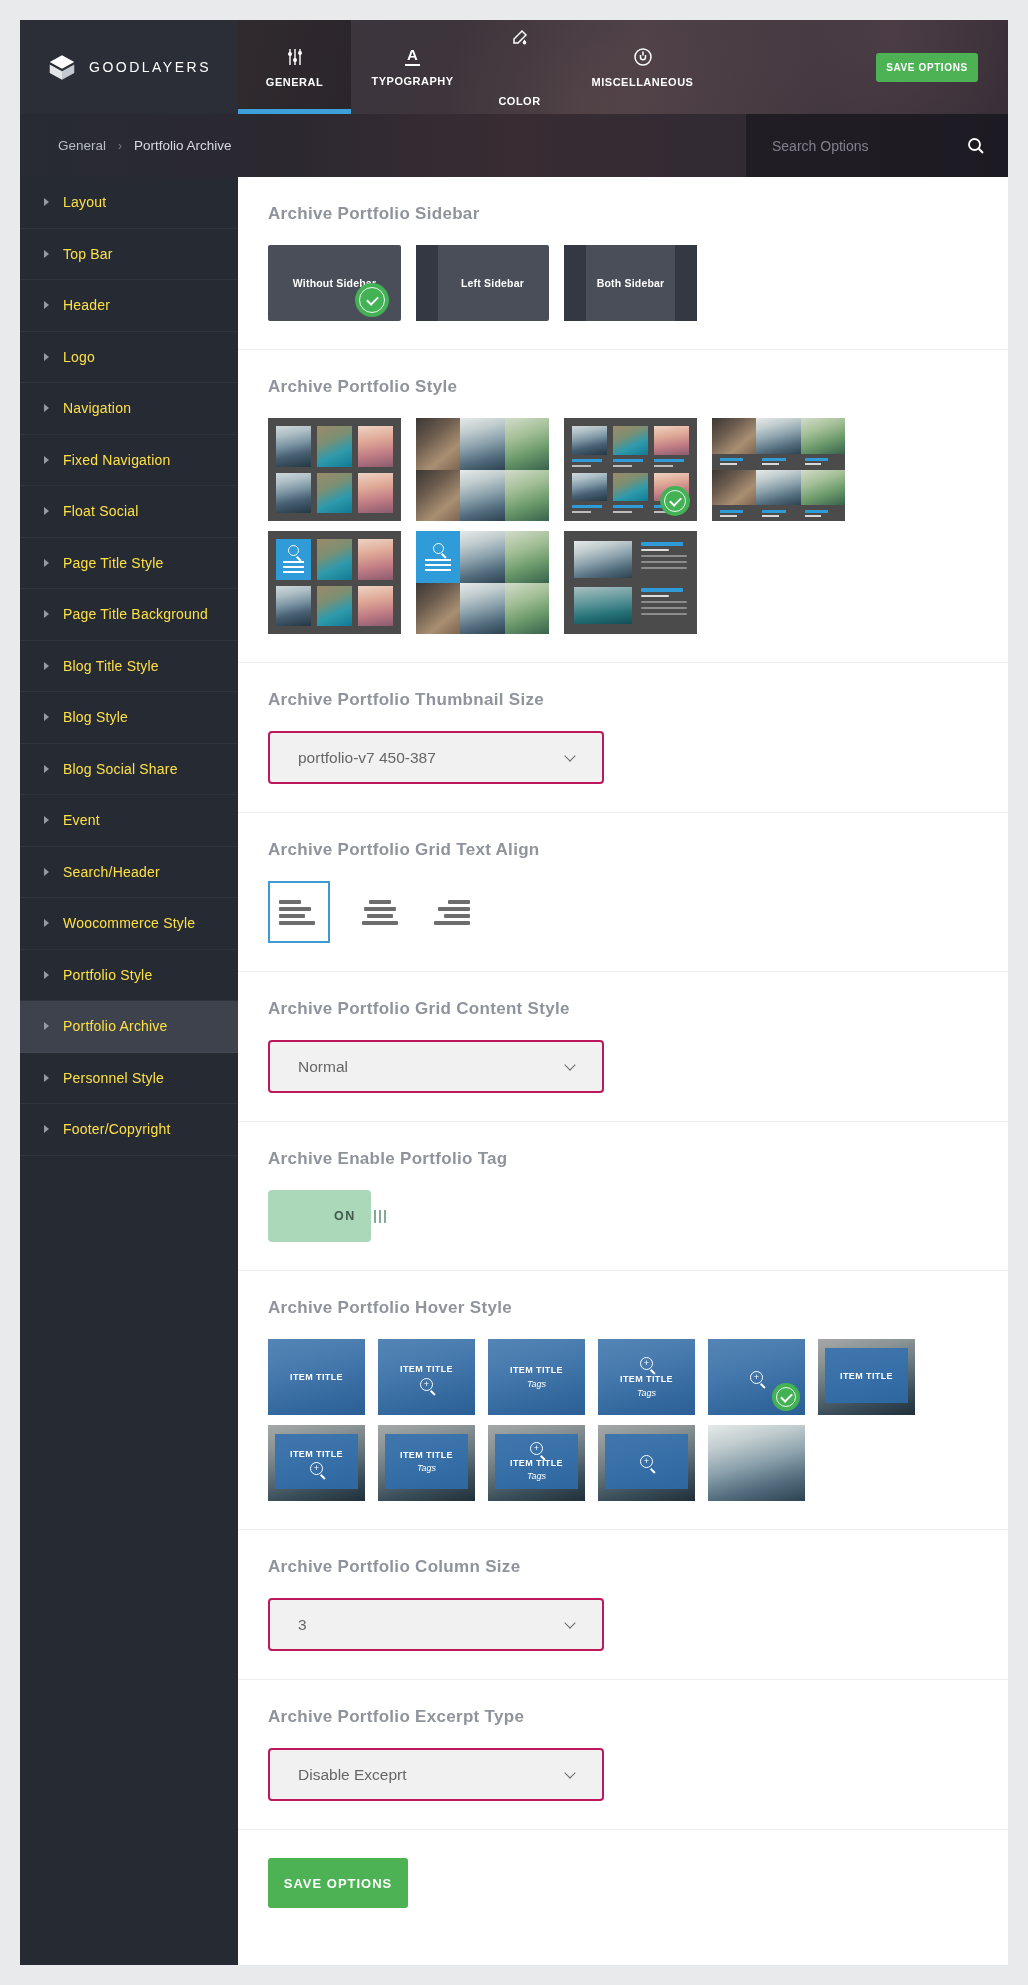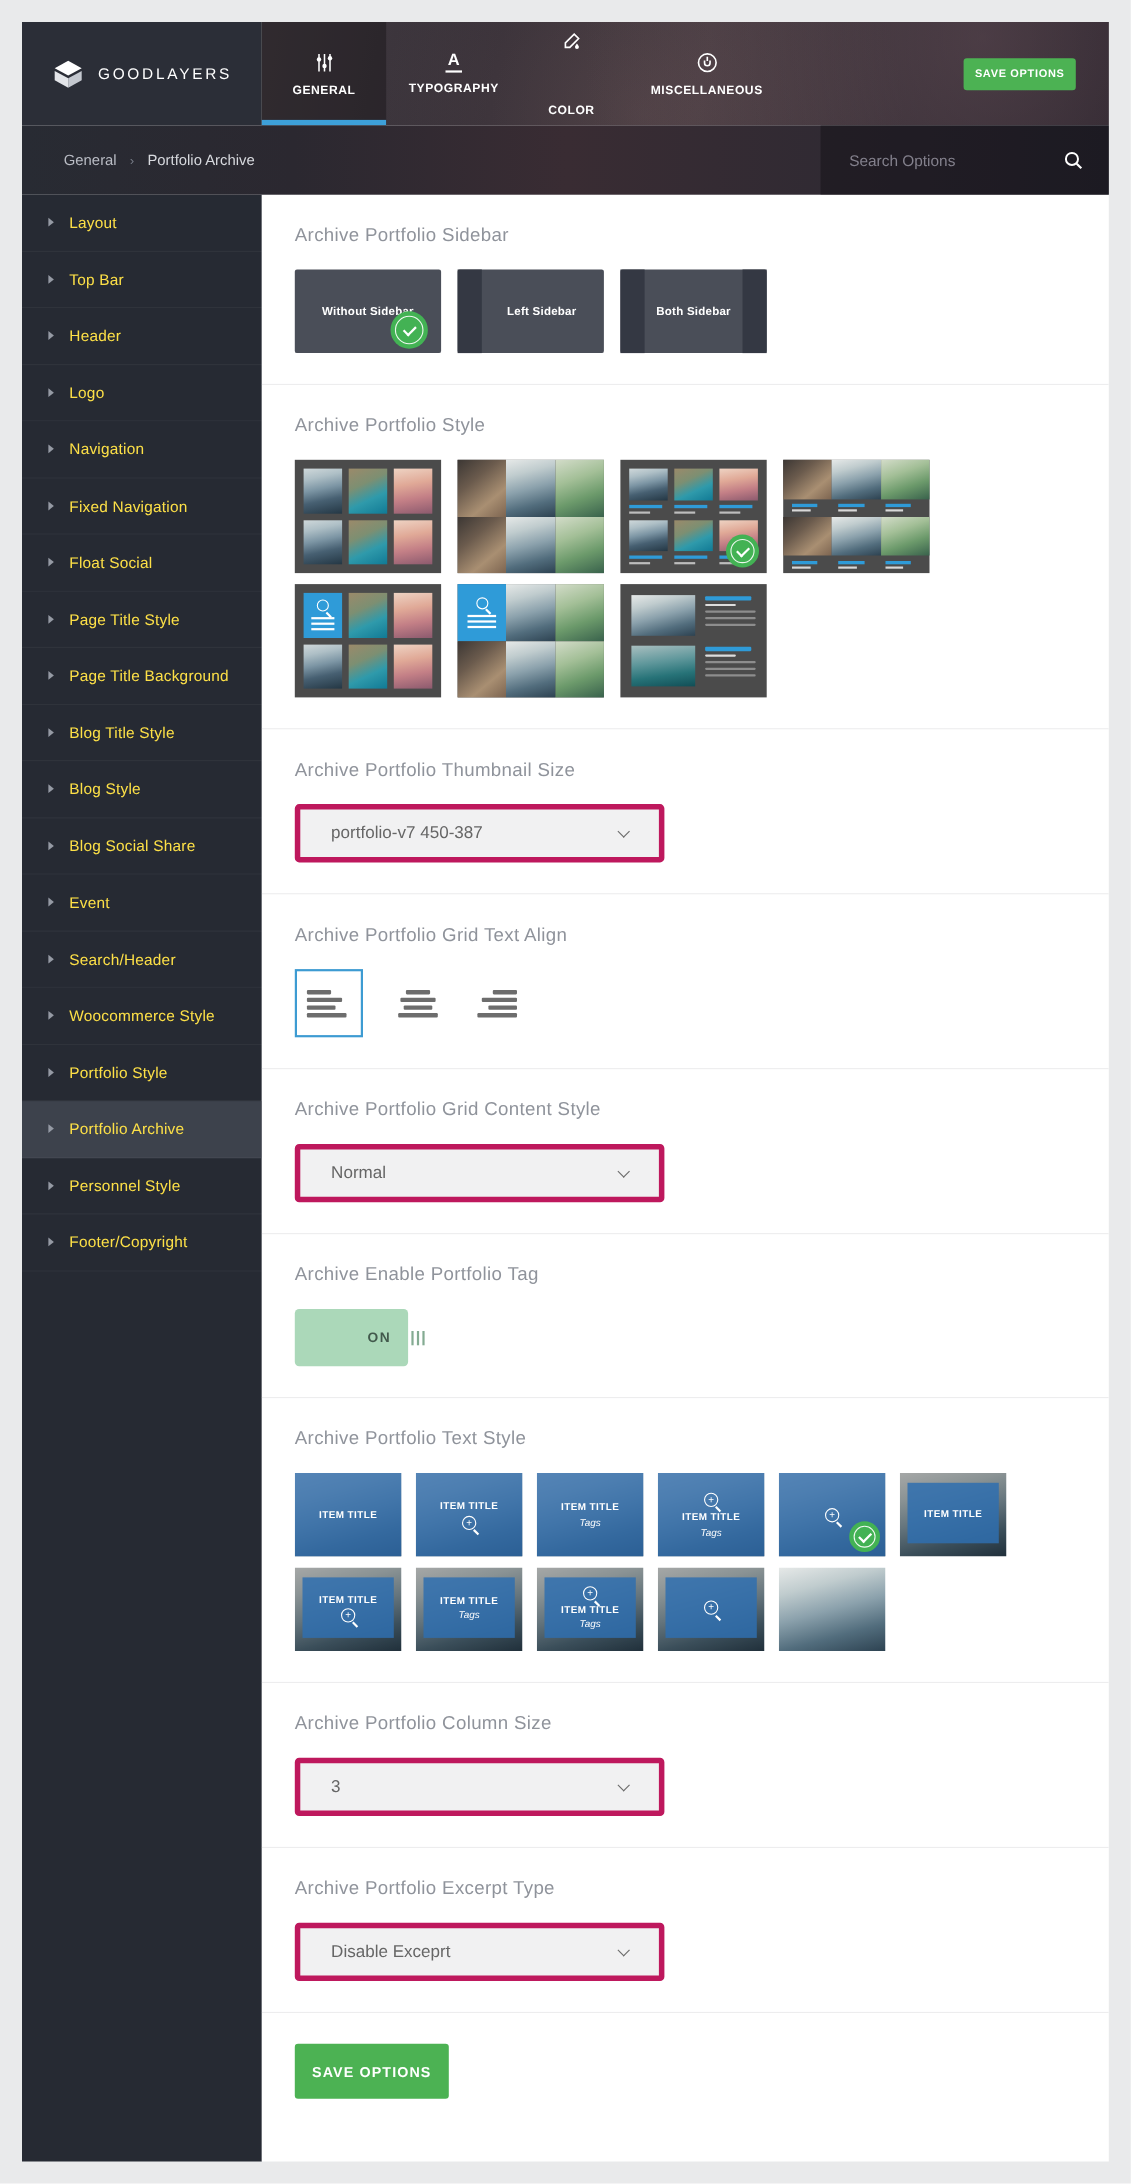--- a/index.html
+++ b/index.html
@@ -45,21 +45,21 @@
   .sidebar { width:218px; background:#262a33; flex:0 0 auto; }
   .side-item { height:51.5px; display:flex; align-items:center; padding-left:24px;
     border-bottom:1px solid rgba(255,255,255,.045); cursor:pointer; }
   .side-item.active { background:#3d424c; }
   .caret { width:0; height:0; border-left:5px solid #9呀; border-left:5px solid #959aa4; border-top:4px solid transparent; border-bottom:4px solid transparent; margin-right:14px; flex:0 0 auto; }
   .side-label { color:#fde047; font-size:14px; letter-spacing:.2px; }
 
   .main { flex:1; background:#fff; overflow:hidden; }
   .section { padding:26px 34px 28px 30px; border-bottom:1px solid #ededee; }
   .section:last-child { border-bottom:none; }
-  .sec-title { color:#8f939b; font-size:17px; font-weight:400; letter-spacing:.3px; line-height:22px; margin-bottom:20px; }
+  .sec-title { color:#8f939b; font-size:17px; font-weight:700; letter-spacing:.3px; line-height:22px; margin-bottom:20px; }
 
   
   .opt-row { display:flex; gap:15px; }
   .layout-box { width:133px; height:76px; background:#4a4e58; border-radius:2px; position:relative;
     display:flex; align-items:center; justify-content:center; cursor:pointer; }
   .layout-box .lb-label { color:#fff; font-size:10.5px; font-weight:bold; letter-spacing:.2px; z-index:1; }
   .lb-left::before, .lb-both::before { content:""; position:absolute; left:0; top:0; bottom:0; width:22px; background:#343843; }
   .lb-right::after, .lb-both::after { content:""; position:absolute; right:0; top:0; bottom:0; width:22px; background:#343843; }
   .lb-left .lb-label { padding-left:20px; } .lb-right .lb-label { padding-right:20px; }
 
@@ -104,21 +104,21 @@
   .st7 { position:absolute; inset:10px; display:flex; flex-direction:column; gap:9px; }
   .st7 .r { flex:1; display:flex; gap:9px; min-height:0; }
   .st7 .pic { width:58px; }
   .st7 .txt { flex:1; padding-top:1px; }
   .st7 .txt b { display:block; border-radius:1px; }
   .st7 .b-blue { width:42px; height:4px; background:#2f9bd8; }
   .st7 .b-white { width:28px; height:2px; background:#ddd; margin-top:3px; }
   .st7 .b-gray { width:100%; height:2px; background:#8d8d8d; margin-top:4px; }
 
   
-  .dropdown { width:336px; height:53px; background:#f1f1f2; border:5px solid #be185d; border-radius:4px;
+  .dropdown { width:336px; height:53px; background:#f1f1f2; border:2px solid #be185d; border-radius:4px;
     position:relative; display:flex; align-items:center; padding:0 28px; cursor:pointer; }
   .dd-value { color:#666; font-size:15.5px; }
   .chev { position:absolute; right:28px; top:50%; width:8px; height:8px; margin-top:-6px;
     border-right:1.6px solid #6a6a6a; border-bottom:1.6px solid #6a6a6a; transform:rotate(45deg); }
 
   
   .align-row { display:flex; align-items:center; gap:30px; }
   .align-box { width:62px; height:62px; border:2px solid #3d9bd2; background:#fff; display:flex; align-items:center; justify-content:center; cursor:pointer; }
   .align-icon { display:flex; flex-direction:column; gap:3px; width:40px; cursor:pointer; }
   .align-icon i { height:4px; background:#6d6d6d; border-radius:1px; display:block; }
@@ -527,21 +527,21 @@
           <span class="toggle-state">ON</span>
           <span class="grip">
               <i></i>
               <i></i>
               <i></i>
             </span>
         </div>
       </section>
 
       <section class="section">
-        <h2 class="sec-title">Archive Portfolio Text Style</h2>
+        <h2 class="sec-title">Archive Portfolio Hover Style</h2>
         <div class="hrow">
           <div class="hover-tile">
             <div class="ht-bg ph-mountain2"></div>
               <div class="ov-full"></div>
             <div class="ht-content">
                 <span class="ht-title">ITEM TITLE</span>
               </div>
           </div>
           <div class="hover-tile">
             <div class="ht-bg ph-mountain2"></div>

